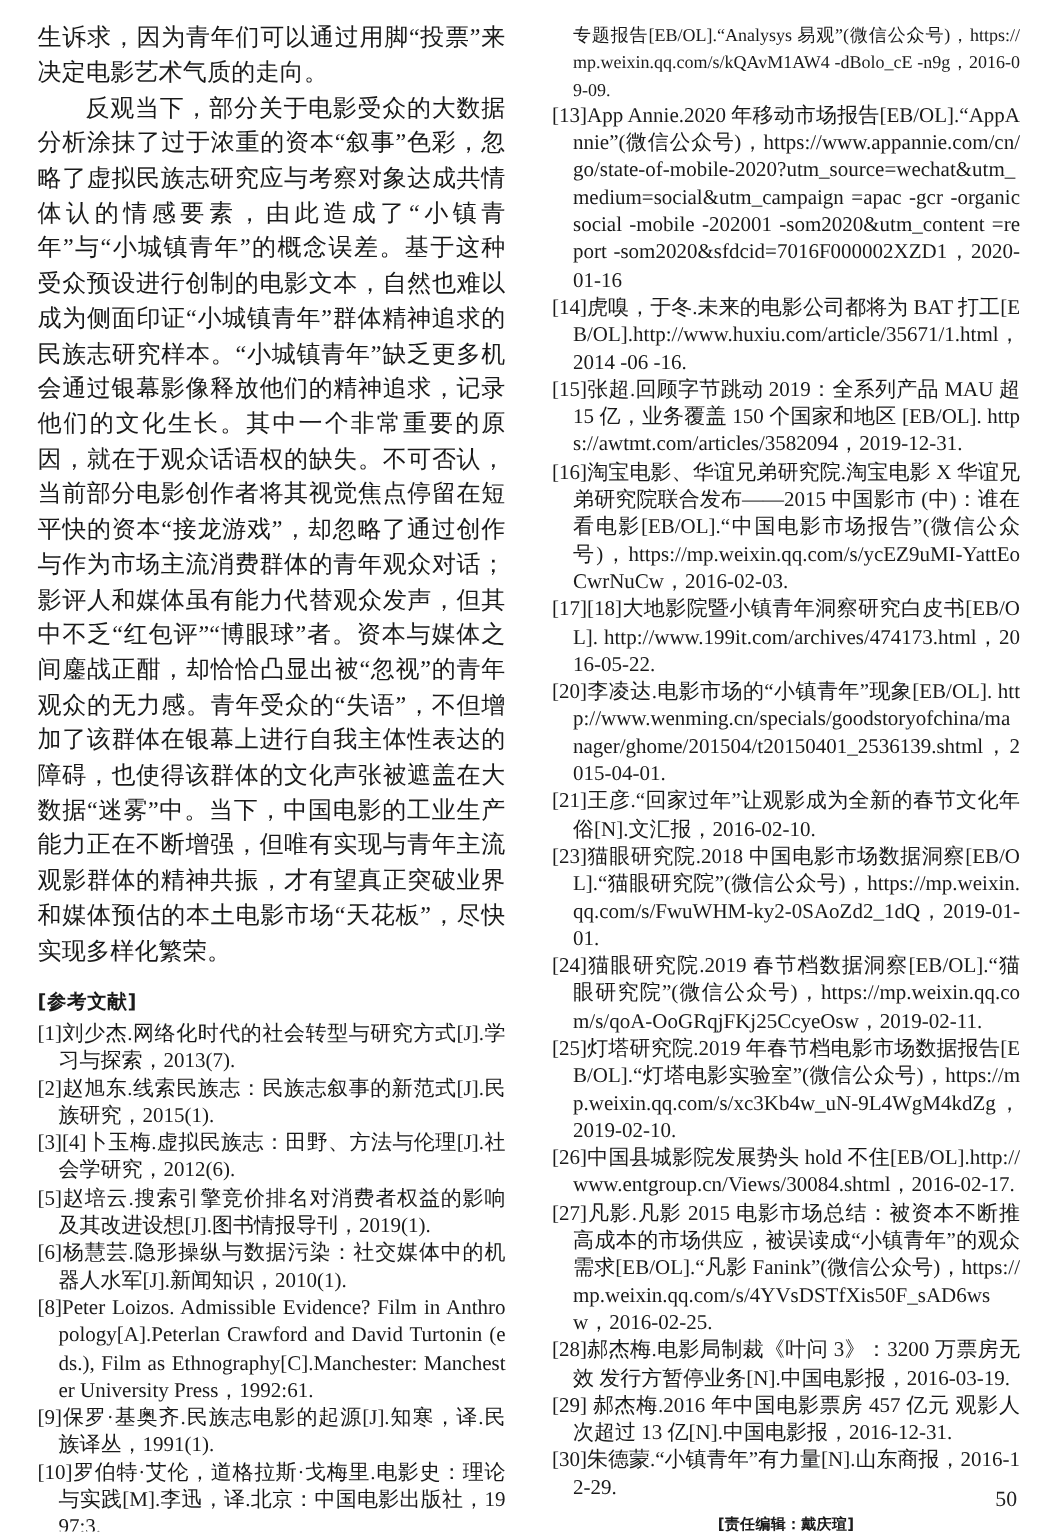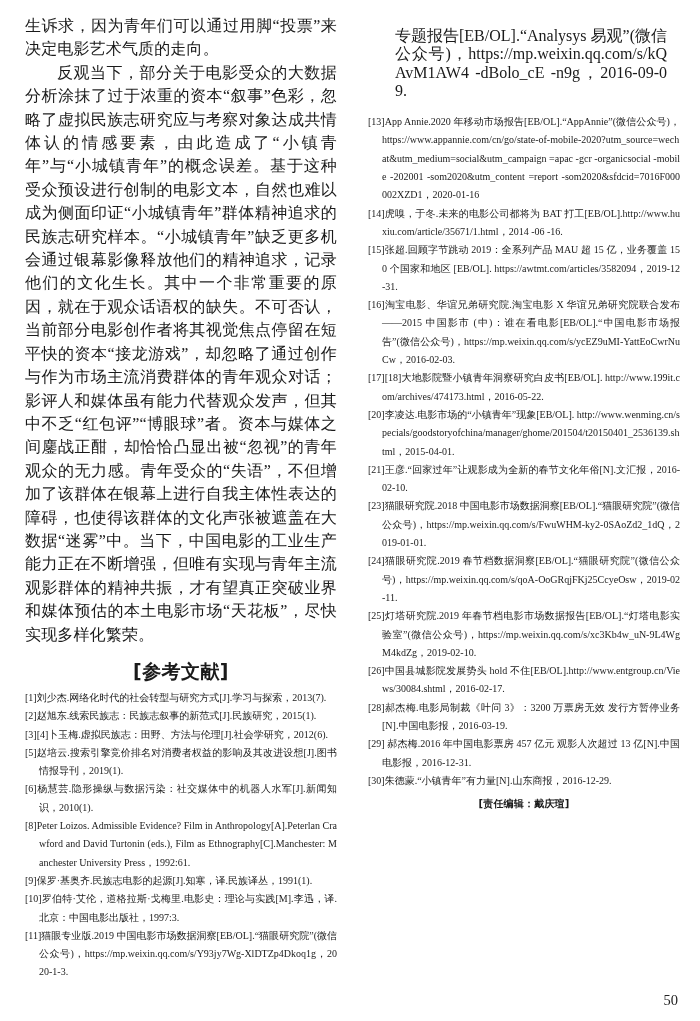--- a/index.html
+++ b/index.html
@@ -46,53 +46,53 @@
     margin: 0;
     letter-spacing: 0.15px;
     font-family: "Liberation Serif", "DejaVu Serif", serif;
   }
   .body-par.indent {
     text-indent: 2em;
   }
 
   
   .ref-head {
-    font-size: 19px;
+    font-size: 13px;
     font-weight: bold;
-    text-align: center;
+    text-align: left;
     margin: 13px 0 4px 0;
     letter-spacing: 0.4px;
     font-family: "DejaVu Sans", "Liberation Sans", sans-serif;
   }
   .ref-list {
     margin: 0;
     padding: 0;
     list-style: none;
   }
   .ref-item {
-    font-size: 10px;
+    font-size: 14px;
     line-height: 18.3px;
     text-align: justify;
     text-justify: inter-ideograph;
     padding-left: 14px;
     text-indent: -14px;
     margin: 0;
     word-break: break-all;
     font-family: "Liberation Serif", "DejaVu Serif", serif;
   }
 
   
   .ref-cont-lead {
-    font-size: 16px;
+    font-size: 12px;
     line-height: 18.3px;
     text-align: justify;
     text-justify: inter-ideograph;
     padding-left: 14px;
     text-indent: 0;
-    margin: 13px;
+    margin: 0;
     word-break: break-all;
   }
 
   .editor-note {
     font-size: 10px;
     font-weight: bold;
     text-align: center;
     margin-top: 7px;
     letter-spacing: 0.2px;
     font-family: "DejaVu Sans", "Liberation Sans", sans-serif;
@@ -142,20 +142,21 @@
       <li class="ref-item">[14]虎嗅，于冬.未来的电影公司都将为 BAT 打工[EB/OL].http://www.huxiu.com/article/35671/1.html，2014 -06 -16.</li>
       <li class="ref-item">[15]张超.回顾字节跳动 2019：全系列产品 MAU 超 15 亿，业务覆盖 150 个国家和地区 [EB/OL]. https://awtmt.com/articles/3582094，2019-12-31.</li>
       <li class="ref-item">[16]淘宝电影、华谊兄弟研究院.淘宝电影 X 华谊兄弟研究院联合发布——2015 中国影市 (中)：谁在看电影[EB/OL].“中国电影市场报告”(微信公众号)，https://mp.weixin.qq.com/s/ycEZ9uMI-YattEoCwrNuCw，2016-02-03.</li>
       <li class="ref-item">[17][18]大地影院暨小镇青年洞察研究白皮书[EB/OL]. http://www.199it.com/archives/474173.html，2016-05-22.</li>
       <li class="ref-item">[20]李凌达.电影市场的“小镇青年”现象[EB/OL]. http://www.wenming.cn/specials/goodstoryofchina/manager/ghome/201504/t20150401_2536139.shtml，2015-04-01.</li>
       <li class="ref-item">[21]王彦.“回家过年”让观影成为全新的春节文化年俗[N].文汇报，2016-02-10.</li>
       <li class="ref-item">[23]猫眼研究院.2018 中国电影市场数据洞察[EB/OL].“猫眼研究院”(微信公众号)，https://mp.weixin.qq.com/s/FwuWHM-ky2-0SAoZd2_1dQ，2019-01-01.</li>
       <li class="ref-item">[24]猫眼研究院.2019 春节档数据洞察[EB/OL].“猫眼研究院”(微信公众号)，https://mp.weixin.qq.com/s/qoA-OoGRqjFKj25CcyeOsw，2019-02-11.</li>
       <li class="ref-item">[25]灯塔研究院.2019 年春节档电影市场数据报告[EB/OL].“灯塔电影实验室”(微信公众号)，https://mp.weixin.qq.com/s/xc3Kb4w_uN-9L4WgM4kdZg，2019-02-10.</li>
       <li class="ref-item">[26]中国县城影院发展势头 hold 不住[EB/OL].http://www.entgroup.cn/Views/30084.shtml，2016-02-17.</li>
+      <li class="ref-item">[27]凡影.凡影 2015 电影市场总结：被资本不断推高成本的市场供应，被误读成“小镇青年”的观众需求[EB/OL].“凡影 Fanink”(微信公众号)，https://mp.weixin.qq.com/s/4YVsDSTfXis50F_sAD6wsw，2016-02-25.</li>
       <li class="ref-item">[28]郝杰梅.电影局制裁《叶问 3》：3200 万票房无效 发行方暂停业务[N].中国电影报，2016-03-19.</li>
       <li class="ref-item">[29] 郝杰梅.2016 年中国电影票房 457 亿元 观影人次超过 13 亿[N].中国电影报，2016-12-31.</li>
       <li class="ref-item">[30]朱德蒙.“小镇青年”有力量[N].山东商报，2016-12-29.</li>
     </ul>
 
     <div class="editor-note">[责任编辑：戴庆瑄]</div>
   </div>
 
   <div class="page-number">50</div>
 

